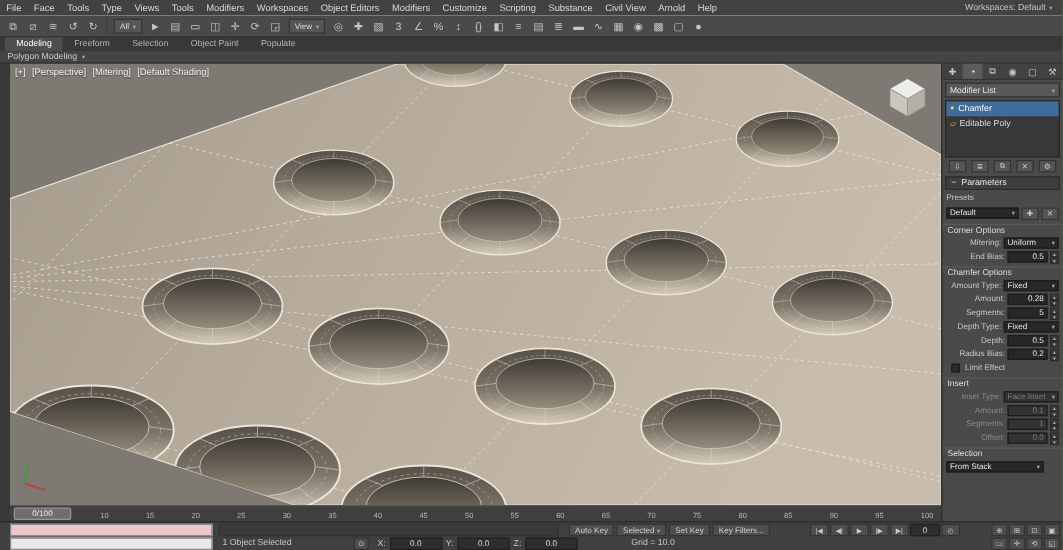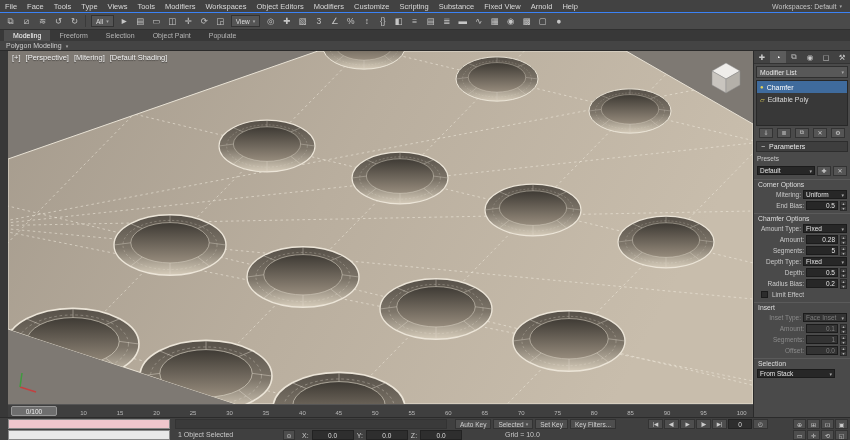--- a/index.html
+++ b/index.html
@@ -91,21 +91,21 @@
       <span class="menu-item">Type</span>
       <span class="menu-item">Views</span>
       <span class="menu-item">Tools</span>
       <span class="menu-item">Modifiers</span>
       <span class="menu-item">Workspaces</span>
       <span class="menu-item">Object Editors</span>
       <span class="menu-item">Modifiers</span>
       <span class="menu-item">Customize</span>
       <span class="menu-item">Scripting</span>
       <span class="menu-item">Substance</span>
-      <span class="menu-item">Fixed View</span>
+      <span class="menu-item">Civil View</span>
       <span class="menu-item">Arnold</span>
       <span class="menu-item">Help</span>
     </div>
   <span id="workspaces">
       <span>Workspaces: Default</span>
       <span class="dd">▾</span>
     </span>
 </div>
 
 <div id="toolbar">

